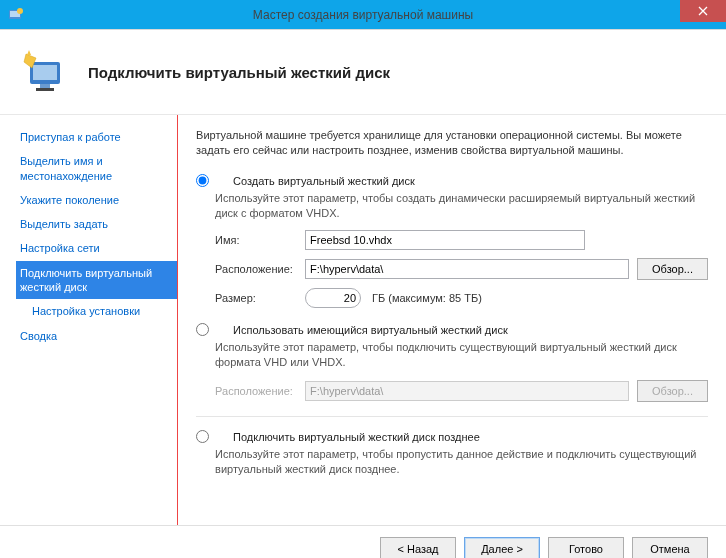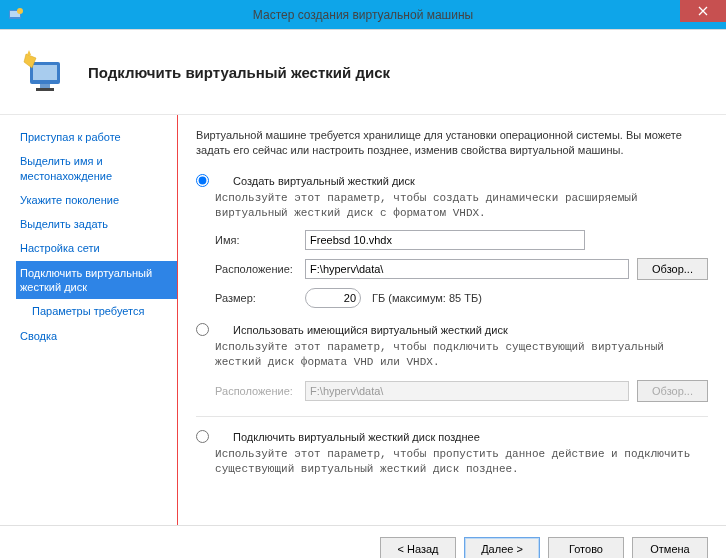--- a/index.html
+++ b/index.html
@@ -15,21 +15,21 @@
     .body { display: flex; height: 410px; }
     .sidebar { width: 188px; padding: 10px 0 10px 16px; border-right: 1px solid #ef4444; }
     .sidebar-item { padding: 5px 8px 5px 4px; color: #0066cc; font-size: 11px; cursor: pointer; line-height: 1.3; }
     .sidebar-item.active { background: #2e84e6; color: #fff; }
     .sidebar-item.sub { padding-left: 16px; }
     .main { flex: 1; padding: 13px 18px 10px 18px; color: #333; }
     .intro { font-size: 11px; line-height: 1.4; margin-bottom: 14px; }
     .radio-row { display: flex; align-items: flex-end; gap: 24px; margin-bottom: 4px; }
     .radio-row input[type=radio] { margin-top: 1px; }
     .radio-label { font-size: 11px; color: #222; }
-    .option-desc { margin-left: 19px; font-size: 11px; color: #555; line-height: 1.35; margin-bottom: 10px; font-family: Liberation Mono, monospace; }
+    .option-desc { margin-left: 19px; font-size: 11px; color: #555; line-height: 1.35; margin-bottom: 10px; }
     .form-box { margin-left: 19px; margin-bottom: 14px; }
     .form-row { display: flex; align-items: center; gap: 8px; margin-bottom: 8px; }
     .form-label { width: 82px; font-size: 11px; color: #333; }
     .form-label.disabled { color: #aaa; }
     input[type=text] { border: 1px solid #abadb3; padding: 2px 4px; font-size: 11px; height: 20px; font-family: inherit; }
     input[type=text][disabled] { background: #f3f3f3; color: #999; border-color: #ccc; }
     .name-input { width: 280px; }
     .loc-input { width: 324px; }
     .size-input { width: 56px; text-align: right; border-radius: 10px; }
     .btn { border: 1px solid #adadad; background: #efefef; padding: 2px 14px; font-size: 11px; height: 22px; cursor: pointer; font-family: inherit; }
@@ -74,21 +74,21 @@
 </div>
 
 <div class="body">
   <div class="sidebar">
     <div class="sidebar-item">Приступая к работе</div>
     <div class="sidebar-item">Выделить имя и местонахождение</div>
     <div class="sidebar-item">Укажите поколение</div>
     <div class="sidebar-item">Выделить задать</div>
     <div class="sidebar-item">Настройка сети</div>
     <div class="sidebar-item active">Подключить виртуальный жесткий диск</div>
-    <div class="sidebar-item sub">Параметры требуется</div>
+    <div class="sidebar-item sub">Настройка установки</div>
     <div class="sidebar-item">Сводка</div>
   </div>
 
   <div class="main">
     <div class="intro">Виртуальной машине требуется хранилище для установки операционной системы. Вы можете задать его сейчас или настроить позднее, изменив свойства виртуальной машины.</div>
 
     <div class="radio-row">
       <input type="radio" name="disk" checked="" style="">
       <span class="radio-label">Создать виртуальный жесткий диск</span>
     </div>

